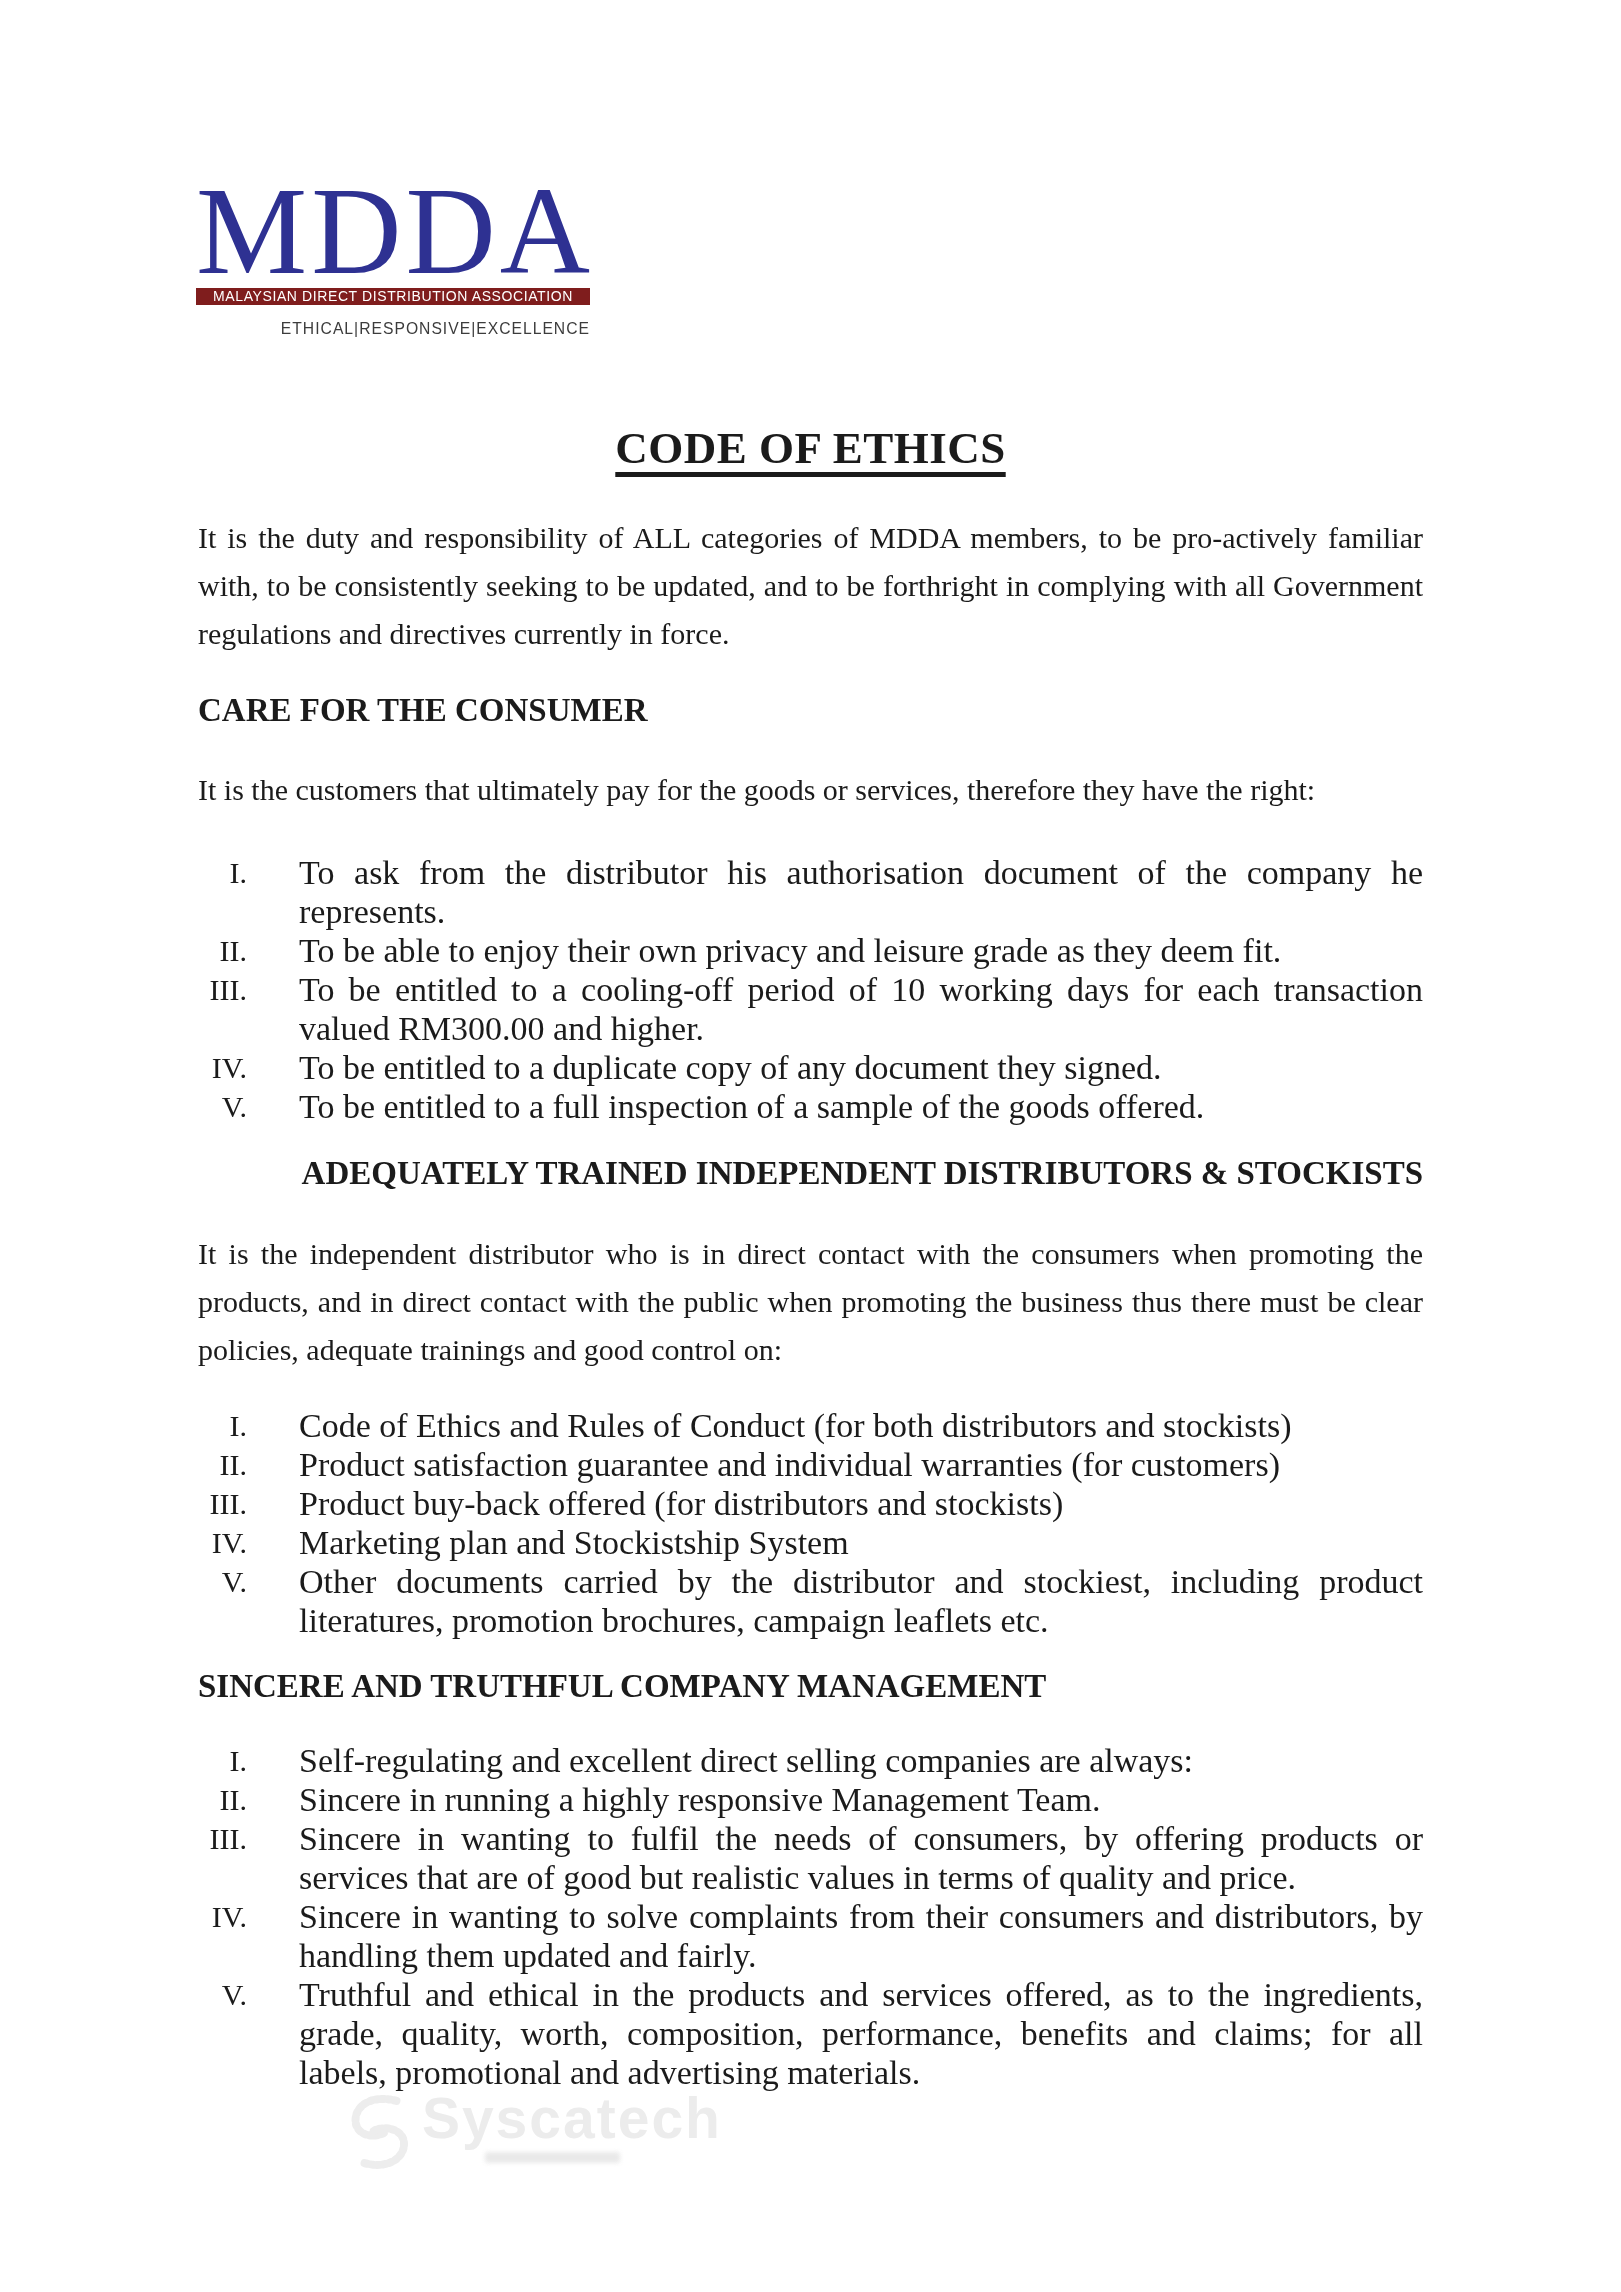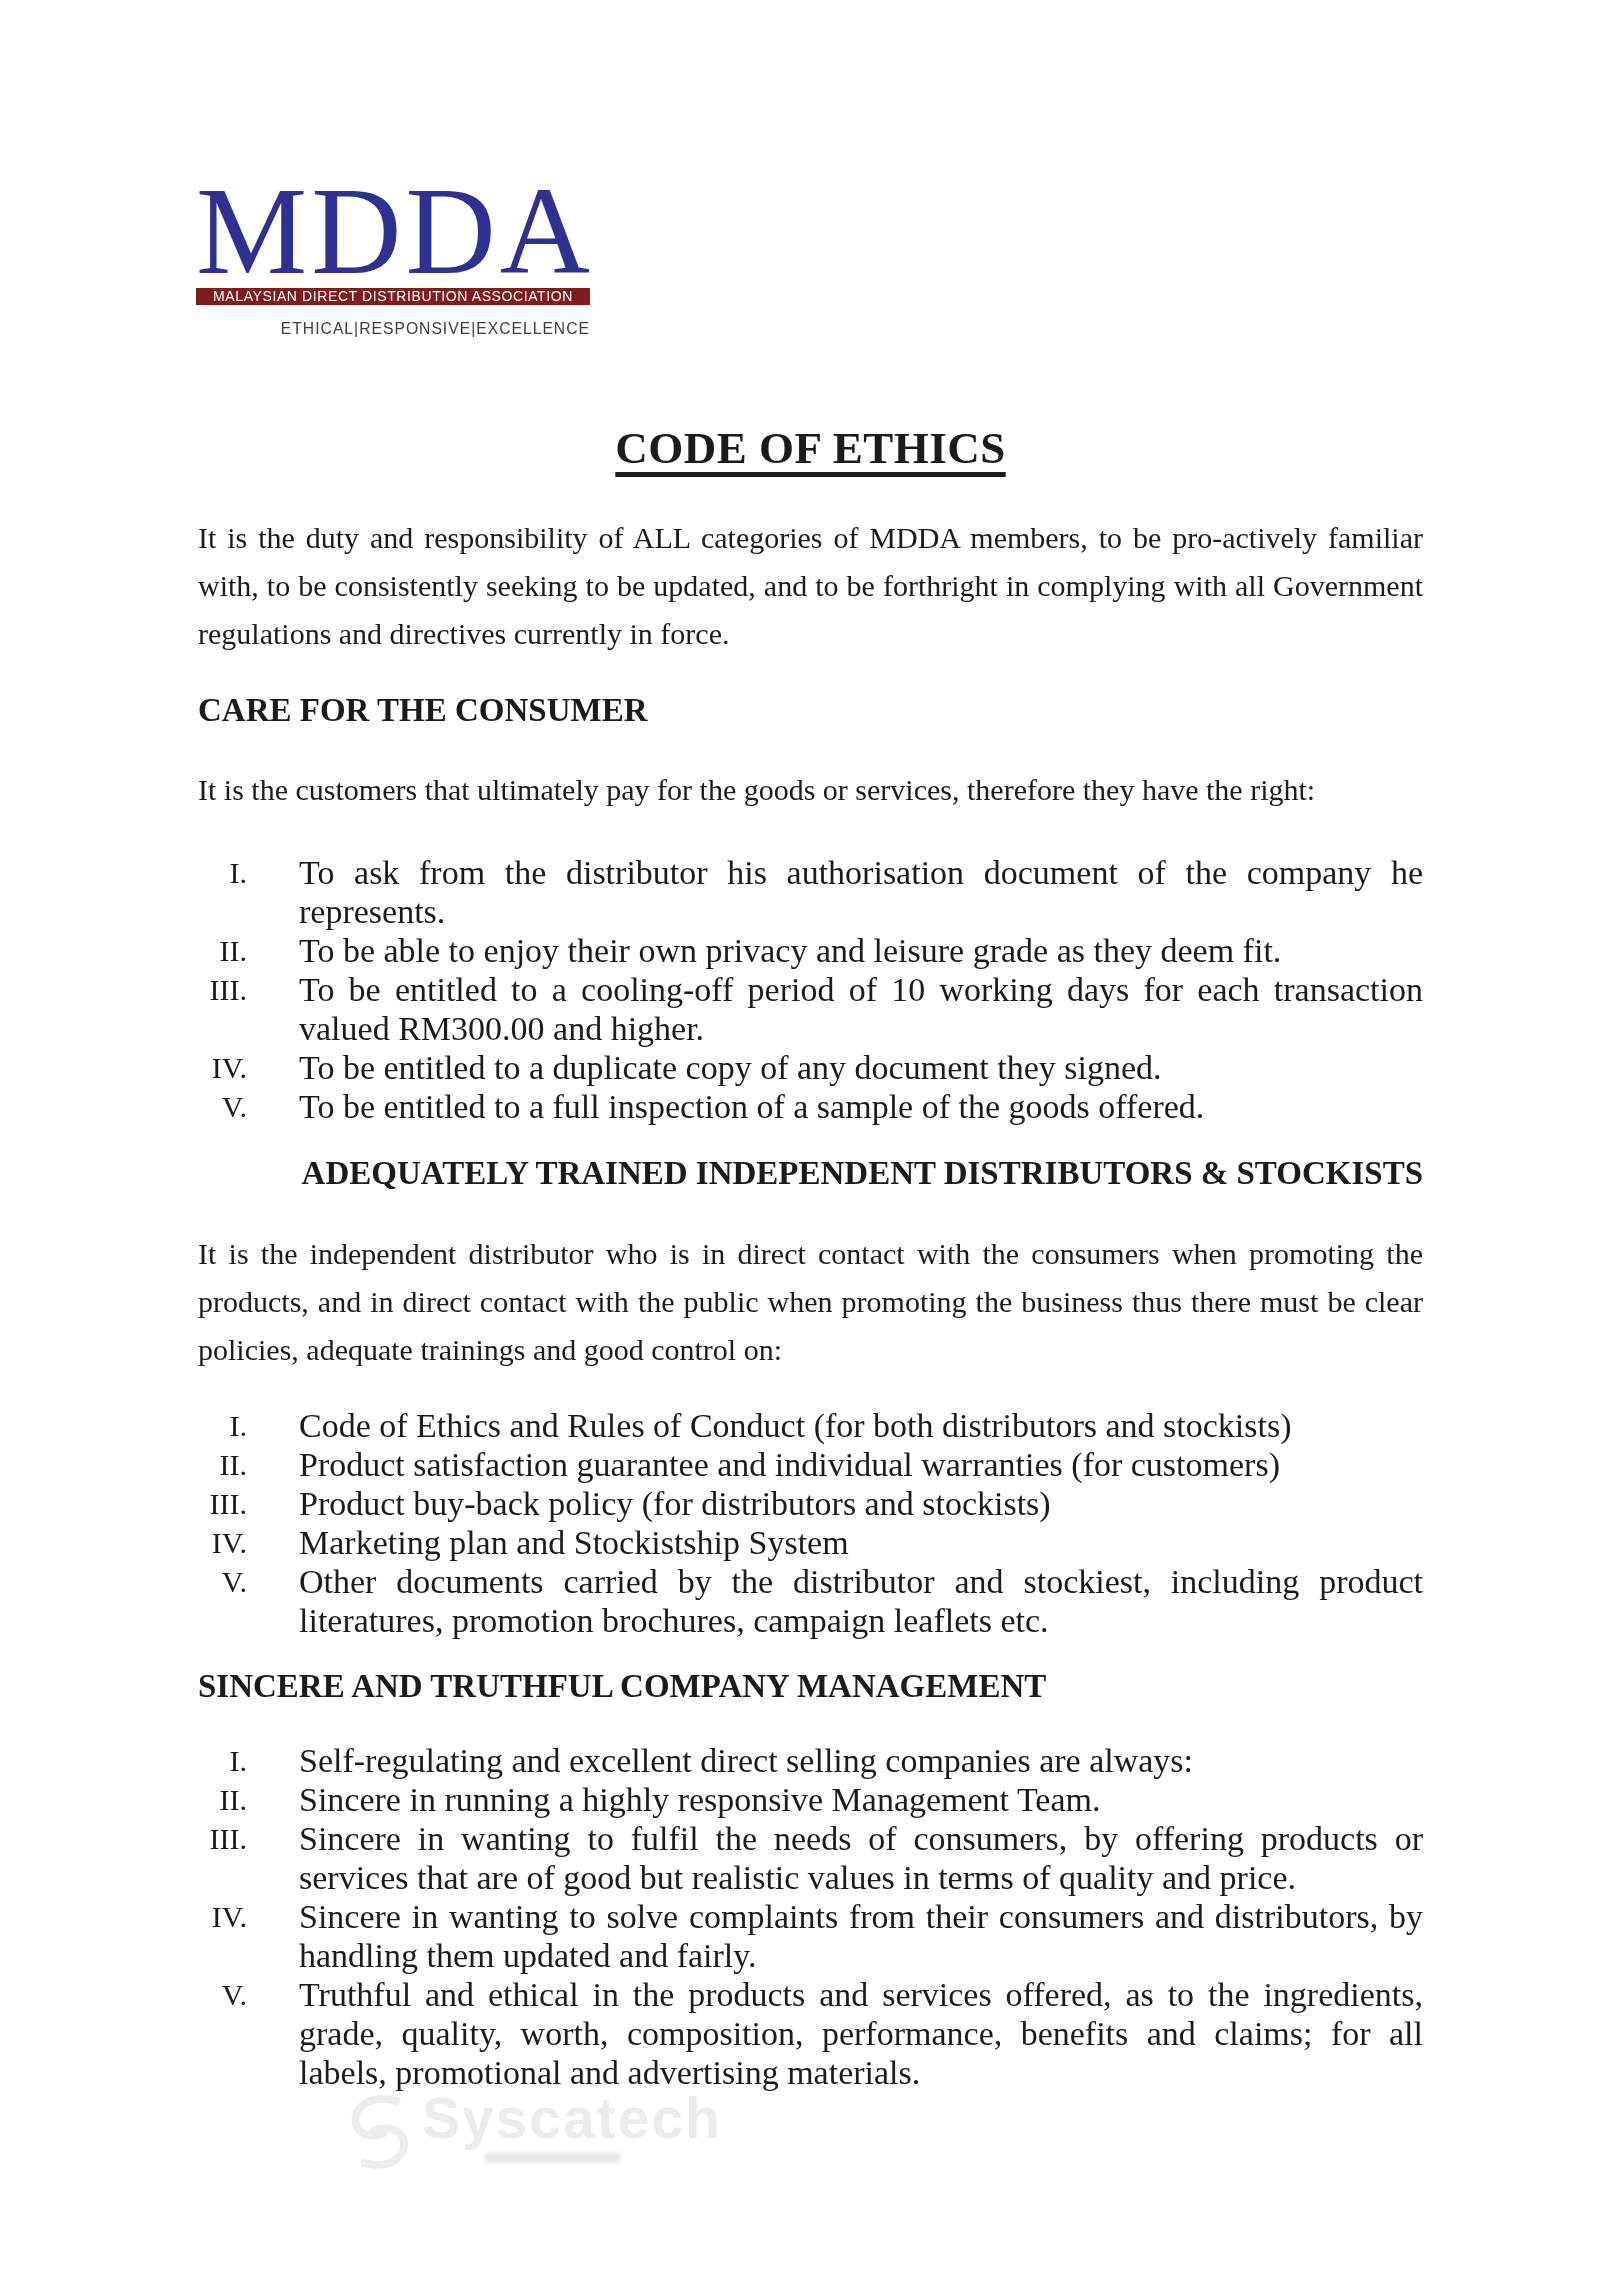--- a/index.html
+++ b/index.html
@@ -132,21 +132,21 @@
         <li class="row">
             <span class="num">I.</span>
             <span class="itx">Code of Ethics and Rules of Conduct (for both distributors and stockists)</span>
           </li>
         <li class="row">
             <span class="num">II.</span>
             <span class="itx">Product satisfaction guarantee and individual warranties (for customers)</span>
           </li>
         <li class="row">
             <span class="num">III.</span>
-            <span class="itx">Product buy-back policy (for distributors and stockists)</span>
+            <span class="itx">Product buy-back offered (for distributors and stockists)</span>
           </li>
         <li class="row">
             <span class="num">IV.</span>
             <span class="itx">Marketing plan and Stockistship System</span>
           </li>
         <li class="row">
             <span class="num">V.</span>
             <span class="itx">Other documents carried by the distributor and stockiest, including product literatures, promotion brochures, campaign leaflets etc.</span>
           </li>
       </ul>

